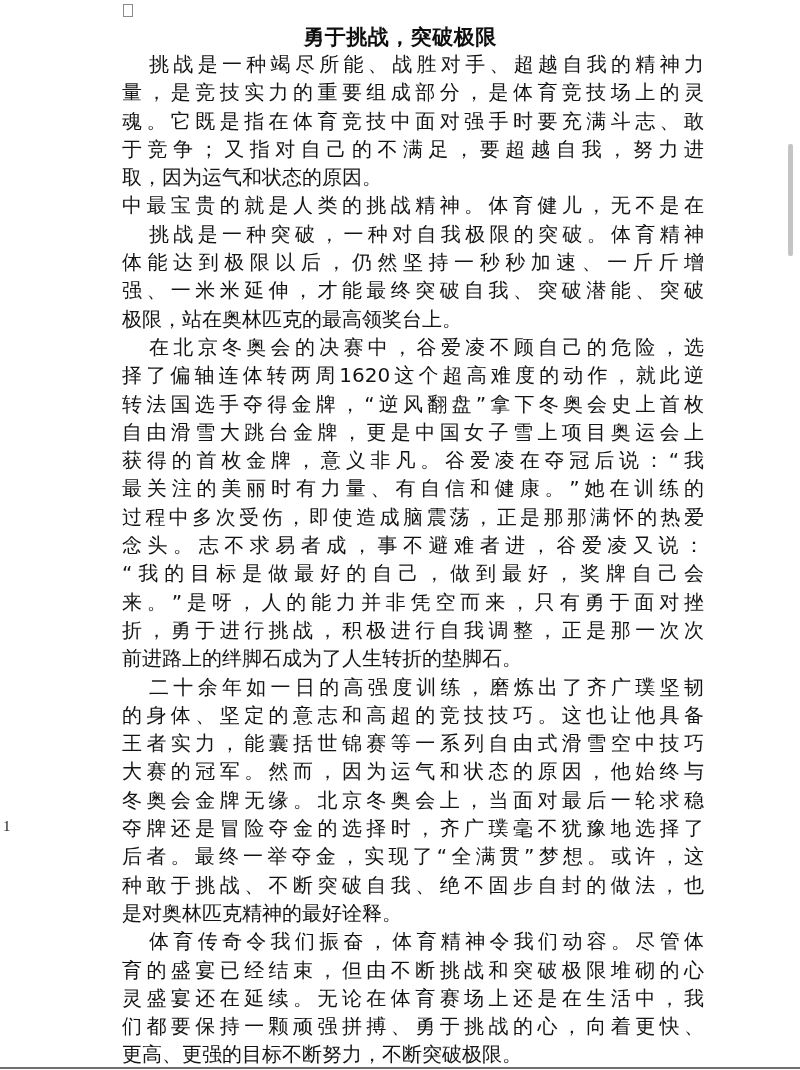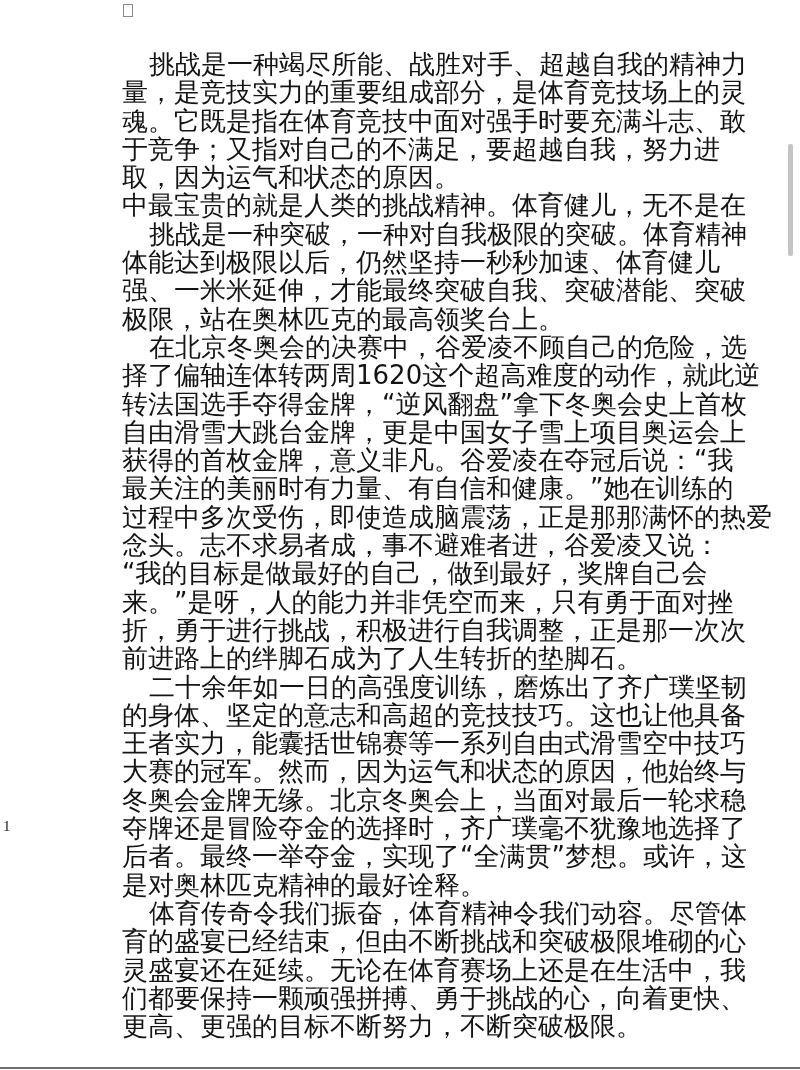--- a/index.html
+++ b/index.html
@@ -47,21 +47,21 @@
     }
     .body-text {
       position: absolute;
       left: 122px;
       top: 50px;
       width: 582px;
     }
     .line {
       height: 28.3px;
       line-height: 28.3px;
-      font-size: 26px;
+      font-size: 20px;
       white-space: nowrap;
       text-align: justify;
       text-align-last: justify;
       letter-spacing: 0px;
     }
     .line.last {
       text-align-last: left;
     }
     .line.indent {
       padding-left: 27px;
@@ -92,35 +92,36 @@
       background: #6e6e6e;
     }
   </style>
 </head>
 <body>
 
 <div class="page">
 
   <div class="placeholder-box"></div>
 
+  <div class="title">勇于挑战，突破极限</div>
 
   <div class="body-text">
 
     <div class="paragraph">
       <div class="line indent">挑战是一种竭尽所能、战胜对手、超越自我的精神力</div>
       <div class="line">量，是竞技实力的重要组成部分，是体育竞技场上的灵</div>
       <div class="line">魂。它既是指在体育竞技中面对强手时要充满斗志、敢</div>
       <div class="line">于竞争；又指对自己的不满足，要超越自我，努力进</div>
       <div class="line last">取，因为运气和状态的原因。</div>
     </div>
 
     <div class="paragraph">
       <div class="line">中最宝贵的就是人类的挑战精神。体育健儿，无不是在</div>
       <div class="line indent">挑战是一种突破，一种对自我极限的突破。体育精神</div>
-      <div class="line">体能达到极限以后，仍然坚持一秒秒加速、体育健儿</div>
+      <div class="line">体能达到极限以后，仍然坚持一秒秒加速、一斤斤增</div>
       <div class="line">强、一米米延伸，才能最终突破自我、突破潜能、突破</div>
       <div class="line last">极限，站在奥林匹克的最高领奖台上。</div>
     </div>
 
     <div class="paragraph">
       <div class="line indent">在北京冬奥会的决赛中，谷爱凌不顾自己的危险，选</div>
       <div class="line">择了偏轴连体转两周1620这个超高难度的动作，就此逆</div>
       <div class="line">转法国选手夺得金牌，“逆风翻盘”拿下冬奥会史上首枚</div>
       <div class="line">自由滑雪大跳台金牌，更是中国女子雪上项目奥运会上</div>
       <div class="line">获得的首枚金牌，意义非凡。谷爱凌在夺冠后说：“我</div>
@@ -134,20 +135,21 @@
     </div>
 
     <div class="paragraph">
       <div class="line indent">二十余年如一日的高强度训练，磨炼出了齐广璞坚韧</div>
       <div class="line">的身体、坚定的意志和高超的竞技技巧。这也让他具备</div>
       <div class="line">王者实力，能囊括世锦赛等一系列自由式滑雪空中技巧</div>
       <div class="line">大赛的冠军。然而，因为运气和状态的原因，他始终与</div>
       <div class="line">冬奥会金牌无缘。北京冬奥会上，当面对最后一轮求稳</div>
       <div class="line">夺牌还是冒险夺金的选择时，齐广璞毫不犹豫地选择了</div>
       <div class="line">后者。最终一举夺金，实现了“全满贯”梦想。或许，这</div>
+      <div class="line">种敢于挑战、不断突破自我、绝不固步自封的做法，也</div>
       <div class="line last">是对奥林匹克精神的最好诠释。</div>
     </div>
 
     <div class="paragraph">
       <div class="line indent">体育传奇令我们振奋，体育精神令我们动容。尽管体</div>
       <div class="line">育的盛宴已经结束，但由不断挑战和突破极限堆砌的心</div>
       <div class="line">灵盛宴还在延续。无论在体育赛场上还是在生活中，我</div>
       <div class="line">们都要保持一颗顽强拼搏、勇于挑战的心，向着更快、</div>
       <div class="line last">更高、更强的目标不断努力，不断突破极限。</div>
     </div>

